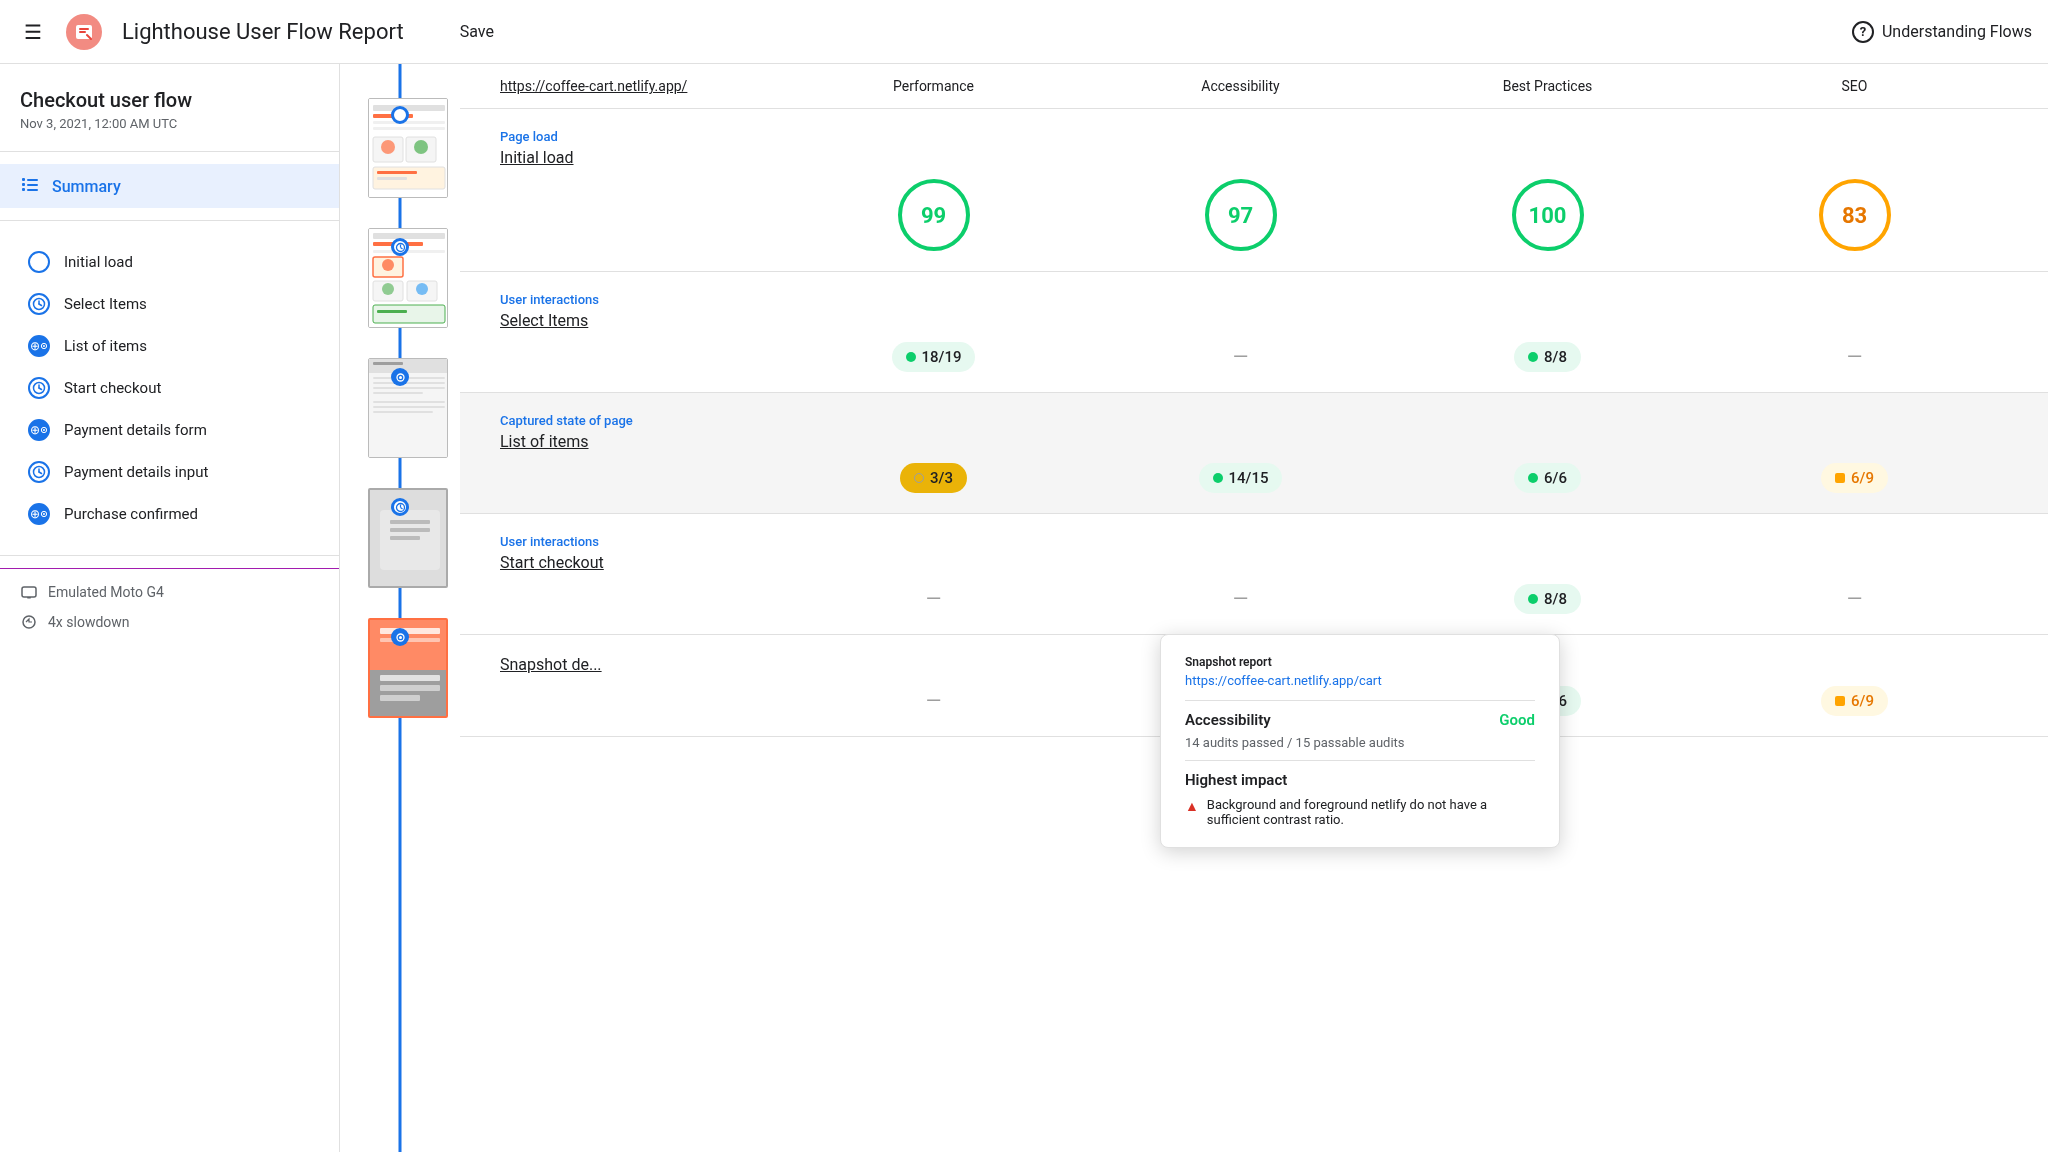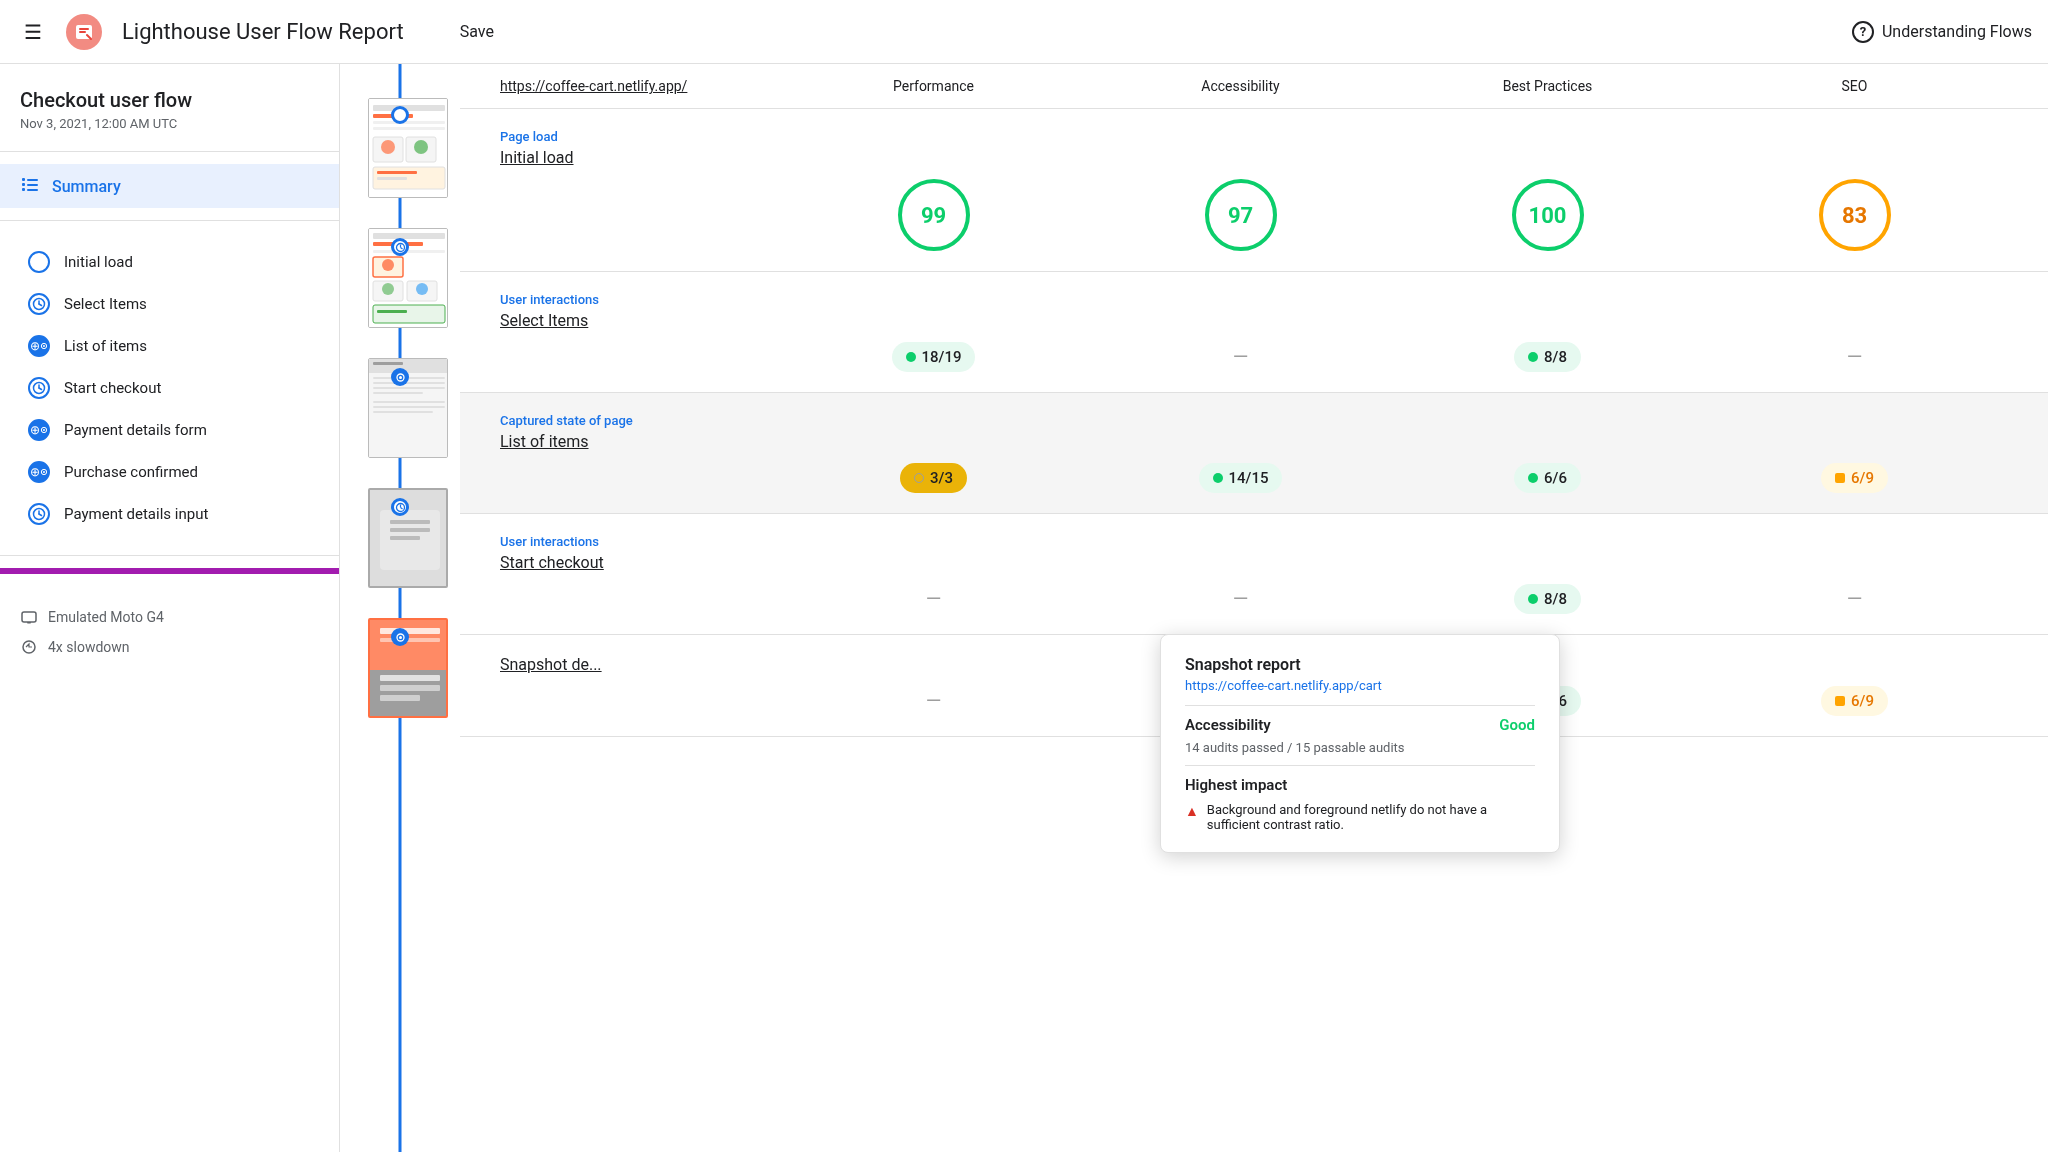--- a/index.html
+++ b/index.html
@@ -69,21 +69,21 @@
       width: 22px; height: 22px; border-radius: 50%;
       border: 2.5px solid #1a73e8;
       background: #1a73e8;
       flex-shrink: 0;
       display:flex; align-items:center; justify-content:center;
     }
     .nav-icon-snapshot::before { content: '⊕'; color: #fff; font-size: 12px; }
     .nav-label { font-size: 15px; color: #202124; }
 
     
-    .sidebar-device { padding: 28px 20px; border-top: 6px solid #a21caf; margin-top: 8px; }
+    .sidebar-device { padding: 8px 20px; border-top: 1px solid #a21caf; margin-top: 8px; }
     .sidebar-device-item { display: flex; align-items: center; gap: 10px; padding: 6px 0; color: #5f6368; font-size: 14px; }
 
     
     .content-area { flex: 1; display: flex; overflow: hidden; }
 
     
     .timeline-col {
       width: 120px; min-width: 120px;
       display: flex; flex-direction: column; align-items: center;
       padding-top: 20px;
@@ -155,21 +155,21 @@
       position: absolute;
       top: 570px; left: 700px;
       width: 400px;
       background: #fff;
       border: 1px solid #e0e0e0;
       border-radius: 8px;
       box-shadow: 0 4px 20px rgba(0,0,0,0.18);
       padding: 20px 24px;
       z-index: 100;
     }
-    .tooltip-title { font-size: 16px; font-weight: 600; margin-bottom: 4px; }
+    .tooltip-title { font-size: 12px; font-weight: 600; margin-bottom: 4px; }
     .tooltip-url { font-size: 13px; color: #1a73e8; margin-bottom: 12px; }
     .tooltip-divider { height: 1px; background: #e0e0e0; margin: 10px 0; }
     .tooltip-section-title { font-size: 15px; font-weight: 600; display:flex; justify-content:space-between; align-items:center; }
     .tooltip-good { color: #0cce6b; font-weight: 600; }
     .tooltip-desc { font-size: 13px; color: #5f6368; margin: 6px 0 10px 0; }
     .tooltip-impact-title { font-size: 15px; font-weight: 600; margin-bottom: 8px; }
     .tooltip-impact-item { display: flex; align-items: flex-start; gap: 8px; font-size: 13px; color: #202124; }
     .triangle-warn { color: #d93025; font-size: 14px; margin-top: 1px; }
 
     .thumb-mini { width: 80px; height: 100px; border: 1.5px solid #bbb; border-radius: 2px; overflow: hidden; }
@@ -264,38 +264,38 @@
         <div class="nav-icon-snapshot">
           <svg width="12" height="12" viewBox="0 0 12 12" fill="none">
             <circle cx="6" cy="6" r="4" stroke="#fff" stroke-width="1.5"></circle>
             <circle cx="6" cy="6" r="1.5" fill="#fff"></circle>
           </svg>
         </div>
         <span class="nav-label">Payment details form</span>
       </div>
 
       <div class="sidebar-nav-item">
-        <div class="nav-icon-snapshot">
-          <svg width="12" height="12" viewBox="0 0 12 12" fill="none">
-            <circle cx="6" cy="6" r="4" stroke="#fff" stroke-width="1.5"></circle>
-            <circle cx="6" cy="6" r="1.5" fill="#fff"></circle>
-          </svg>
-        </div>
-        <span class="nav-label">Purchase confirmed</span>
-      </div>
-
-      <div class="sidebar-nav-item">
         <div class="nav-icon-clock">
           <svg width="14" height="14" viewBox="0 0 14 14" fill="none">
             <circle cx="7" cy="7" r="5.5" stroke="#1a73e8" stroke-width="1.5"></circle>
             <line x1="7" y1="4" x2="7" y2="7" stroke="#1a73e8" stroke-width="1.5" stroke-linecap="round"></line>
             <line x1="7" y1="7" x2="9.5" y2="8.5" stroke="#1a73e8" stroke-width="1.5" stroke-linecap="round"></line>
           </svg>
         </div>
         <span class="nav-label">Payment details input</span>
+      </div>
+
+      <div class="sidebar-nav-item">
+        <div class="nav-icon-snapshot">
+          <svg width="12" height="12" viewBox="0 0 12 12" fill="none">
+            <circle cx="6" cy="6" r="4" stroke="#fff" stroke-width="1.5"></circle>
+            <circle cx="6" cy="6" r="1.5" fill="#fff"></circle>
+          </svg>
+        </div>
+        <span class="nav-label">Purchase confirmed</span>
       </div>
     </nav>
 
     <div class="sidebar-divider"></div>
 
     <div class="sidebar-device">
       <div class="sidebar-device-item">
         <svg width="18" height="18" viewBox="0 0 18 18" fill="none">
           <rect x="2" y="4" width="14" height="10" rx="2" stroke="#5f6368" stroke-width="1.5" fill="none"></rect>
           <rect x="7" y="14" width="4" height="1.5" rx="0.75" fill="#5f6368"></rect>

